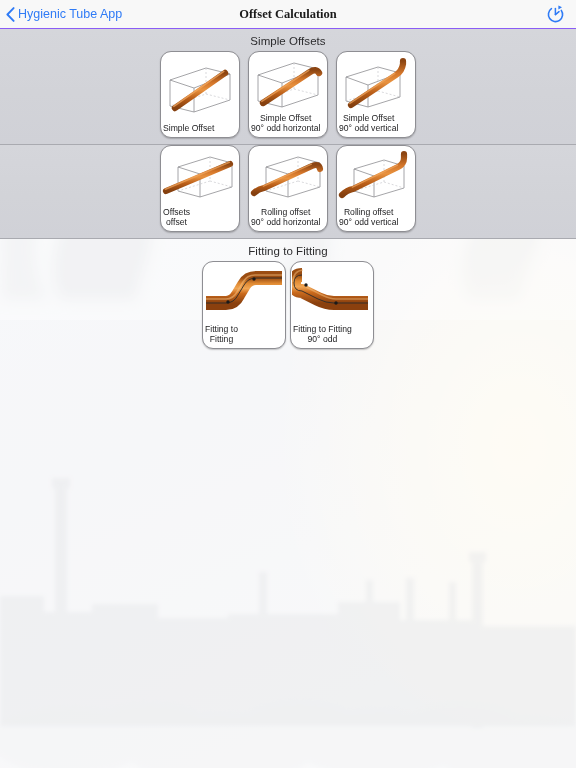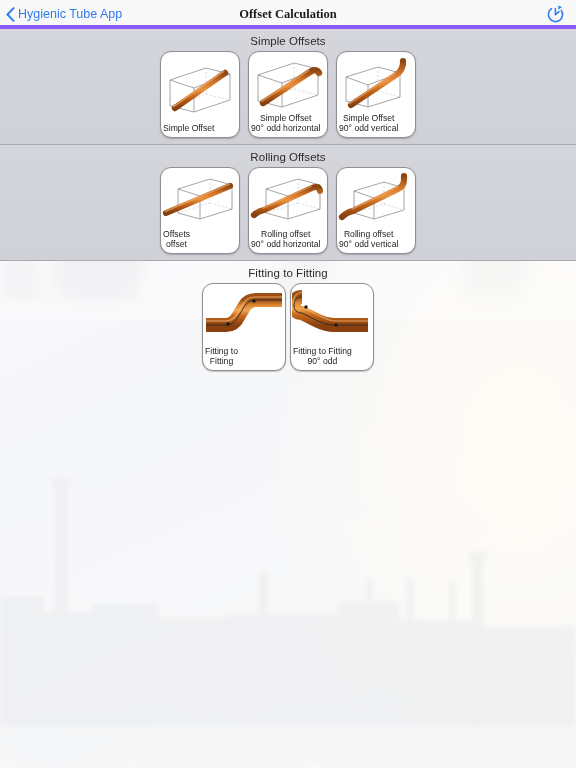--- a/index.html
+++ b/index.html
@@ -31,21 +31,21 @@
         #f1f2f4 86%,
         #f3f4f6 100%);
   }
   .bg-photo svg { position:absolute; left:0; top:0; }
 
   
   .navbar {
     position:absolute; left:0; top:0;
     width:576px; height:29px;
     background:#f8f8f8;
-    border-bottom:4px solid #8b5cf6;
+    border-bottom:1px solid #8b5cf6;
     display:flex; align-items:center;
     z-index:20;
   }
   .nav-back {
     display:flex; align-items:center;
     position:absolute; left:6px; top:0; height:28px;
     color:#2f7bf6;
     font-size:12.5px;
     cursor:pointer;
     white-space:nowrap;
@@ -313,21 +313,20 @@
           <div class="card-label">Simple Offset
 90° odd vertical</div>
         </div>
 
       </div>
     </div>
 
     <div class="section-divider"></div>
 
     <div class="section section-opaque">
-      <div class="section-title">Rolling Offsets</div>
       <div class="card-row">
 
         <div class="card">
           <div class="card-art">
             <svg width="76" height="58" viewBox="0 0 76 58">
               <g stroke="#8e8e92" stroke-width="0.8" fill="none">
                 <path d="M16 18 L48 8 L70 14 L38 25 Z"></path>
                 <path d="M16 18 L16 42 L38 48 L38 25"></path>
                 <path d="M38 48 L70 38 L70 14"></path>
               </g>

